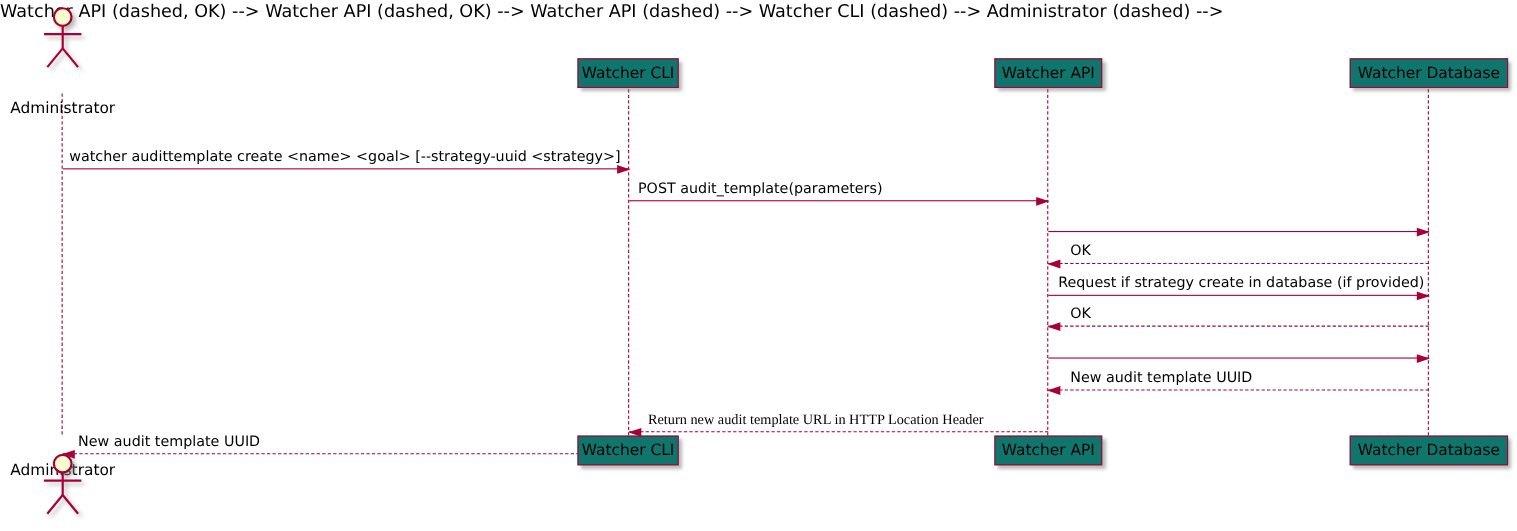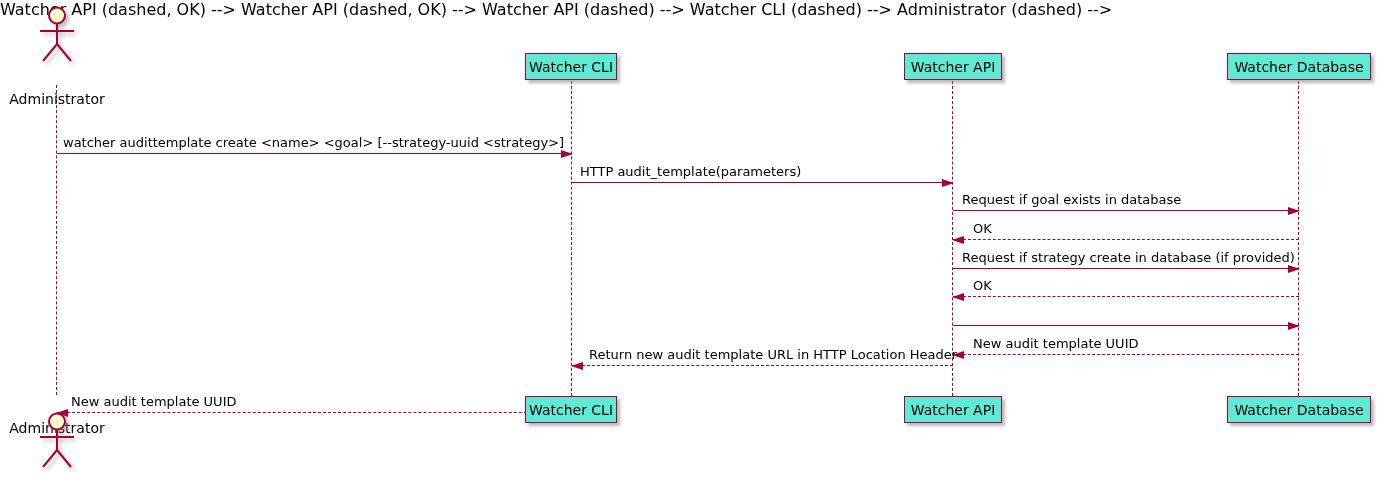--- a/index.html
+++ b/index.html
@@ -7,21 +7,21 @@
     position:relative;
     width:1379px;height:483px;
     background:#ffffff;
     font-family:"DejaVu Sans", sans-serif;
     color:#000000;
     overflow:hidden;
   }
   .participant-box{
     position:absolute;
     height:27px;
-    background:#5eead4;
+    background:#0f766e;
     border:1.6px solid #A80036;
     box-shadow:3px 3px 3px rgba(130,130,130,0.55);
     display:flex;align-items:center;justify-content:center;
     font-size:14px;
     white-space:nowrap;
     box-sizing:border-box;
   }
   .actor-label{
     position:absolute;
     font-size:14px;
@@ -110,28 +110,27 @@
   
   
   <div class="message" style="left:57px;top:96px;width:515px;">
     <span class="msg-label" style="left:6px;">watcher audittemplate create &lt;name&gt; &lt;goal&gt; [--strategy-uuid &lt;strategy&gt;]</span>
     <div class="msg-line"></div>
     <div class="arrow-right"></div>
   </div>
 
   
   <div class="message" style="left:572px;top:125px;width:381px;">
-    <span class="msg-label" style="left:8px;">HTTP audit_template(parameters)</span>
+    <span class="msg-label" style="left:8px;">POST audit_template(parameters)</span>
     <div class="msg-line"></div>
     <div class="arrow-right"></div>
   </div>
 
   
   <div class="message" style="left:953px;top:153px;width:346px;">
-    <span class="msg-label" style="left:9px;">Request if goal exists in database</span>
     <div class="msg-line"></div>
     <div class="arrow-right"></div>
   </div>
 
    Watcher API (dashed, OK) --&gt;
   <div class="message" style="left:953px;top:182px;width:346px;">
     <span class="msg-label" style="left:20px;">OK</span>
     <div class="msg-line dashed"></div>
     <div class="arrow-left"></div>
   </div>
@@ -157,21 +156,21 @@
   </div>
 
    Watcher API (dashed) --&gt;
   <div class="message" style="left:953px;top:297px;width:346px;">
     <span class="msg-label" style="left:20px;">New audit template UUID</span>
     <div class="msg-line dashed"></div>
     <div class="arrow-left"></div>
   </div>
 
    Watcher CLI (dashed) --&gt;
-  <div class="message" style="left:572px;top:308px;width:381px;">
+  <div class="message" style="left:572px;top:335px;width:381px;font-family:Liberation Serif, serif;">
     <span class="msg-label" style="left:17px;">Return new audit template URL in HTTP Location Header</span>
     <div class="msg-line dashed"></div>
     <div class="arrow-left"></div>
   </div>
 
    Administrator (dashed) --&gt;
   <div class="message" style="left:57px;top:355px;width:515px;">
     <span class="msg-label" style="left:14px;">New audit template UUID</span>
     <div class="msg-line dashed"></div>
     <div class="arrow-left"></div>

